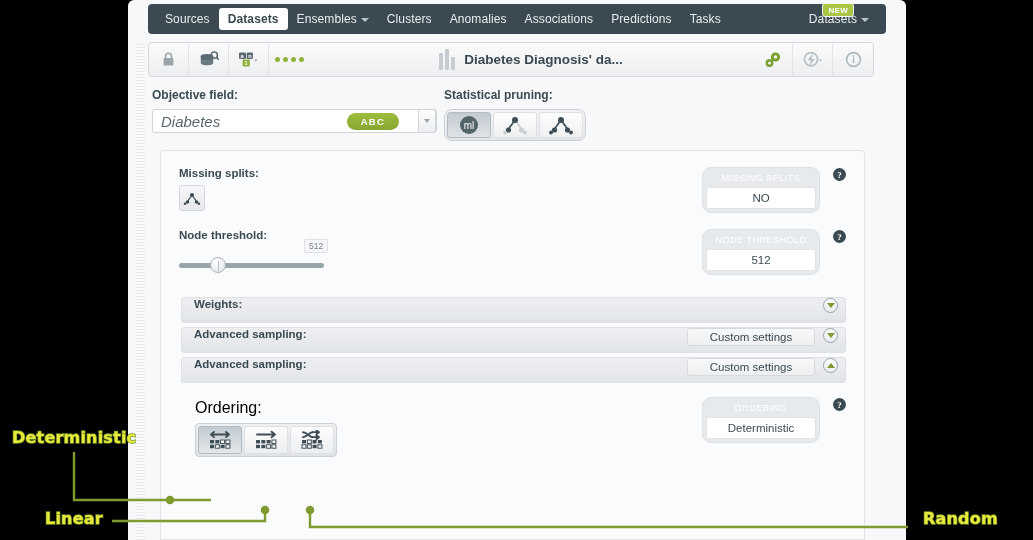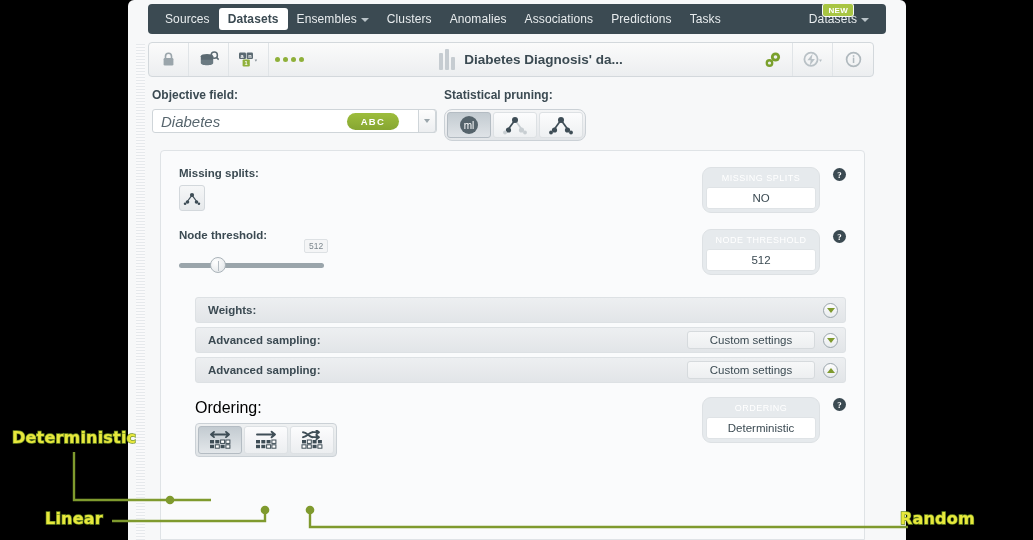--- a/index.html
+++ b/index.html
@@ -170,23 +170,23 @@
     content:""; position:absolute; left:7px; top:3px; width:1px; height:10px; background:#b6bec4;
   }
   .slider-bubble{
     position:absolute; left:125px; top:-18px;
     background:#f4f5f6; border:1px solid #dde1e4; border-radius:2px;
     font-size:8.5px; color:#7b868d; padding:1px 4px;
   }
 
   
   .crow{
-    height:26px; margin:0 0 4px 16px;
+    height:26px; margin:0 0 4px 2px;
     background:linear-gradient(#edeff1,#e2e5e8); border:1px solid #dde1e4; border-radius:3px;
-    display:flex; align-items:center; padding:0 7px 0 12px; gap:8px;
+    display:flex; align-items:flex-start; padding:0 7px 0 12px; gap:8px;
   }
   .crow .rl{ font-size:11.5px; font-weight:bold; color:#3b4a52; }
   .crow .spacer{ flex:1 1 auto; }
   .crow .pill{
     min-width:128px; text-align:center; font-size:11.5px; color:#3b4a52;
     background:linear-gradient(#f7f8f9,#edeff1); border:1px solid #d6dadd;
     border-radius:3px; padding:2px 10px; cursor:pointer;
   }
 
   
@@ -215,21 +215,21 @@
   .anno-layer{ position:absolute; inset:0; pointer-events:none; }
   .anno-text{
     position:absolute; font-family:"DejaVu Sans", sans-serif;
     font-weight:bold; color:#e8e83c; font-size:16px; letter-spacing:.2px;
     -webkit-text-stroke:1.4px #6f8f22;
     paint-order:stroke fill;
     white-space:nowrap;
   }
   #anno-det{ left:12px; top:428px; }
   #anno-lin{ left:45px; top:509px; }
-  #anno-rnd{ left:892px; top:509px;padding-left:8px; }
+  #anno-rnd{ left:915px; top:509px;padding-left:8px; }
 </style>
 </head>
 <body>
 
 <div class="stage">
 
   <div class="app-window"></div>
 
   <div class="topnav">
     <div class="nav-item"><span>Sources</span></div>

